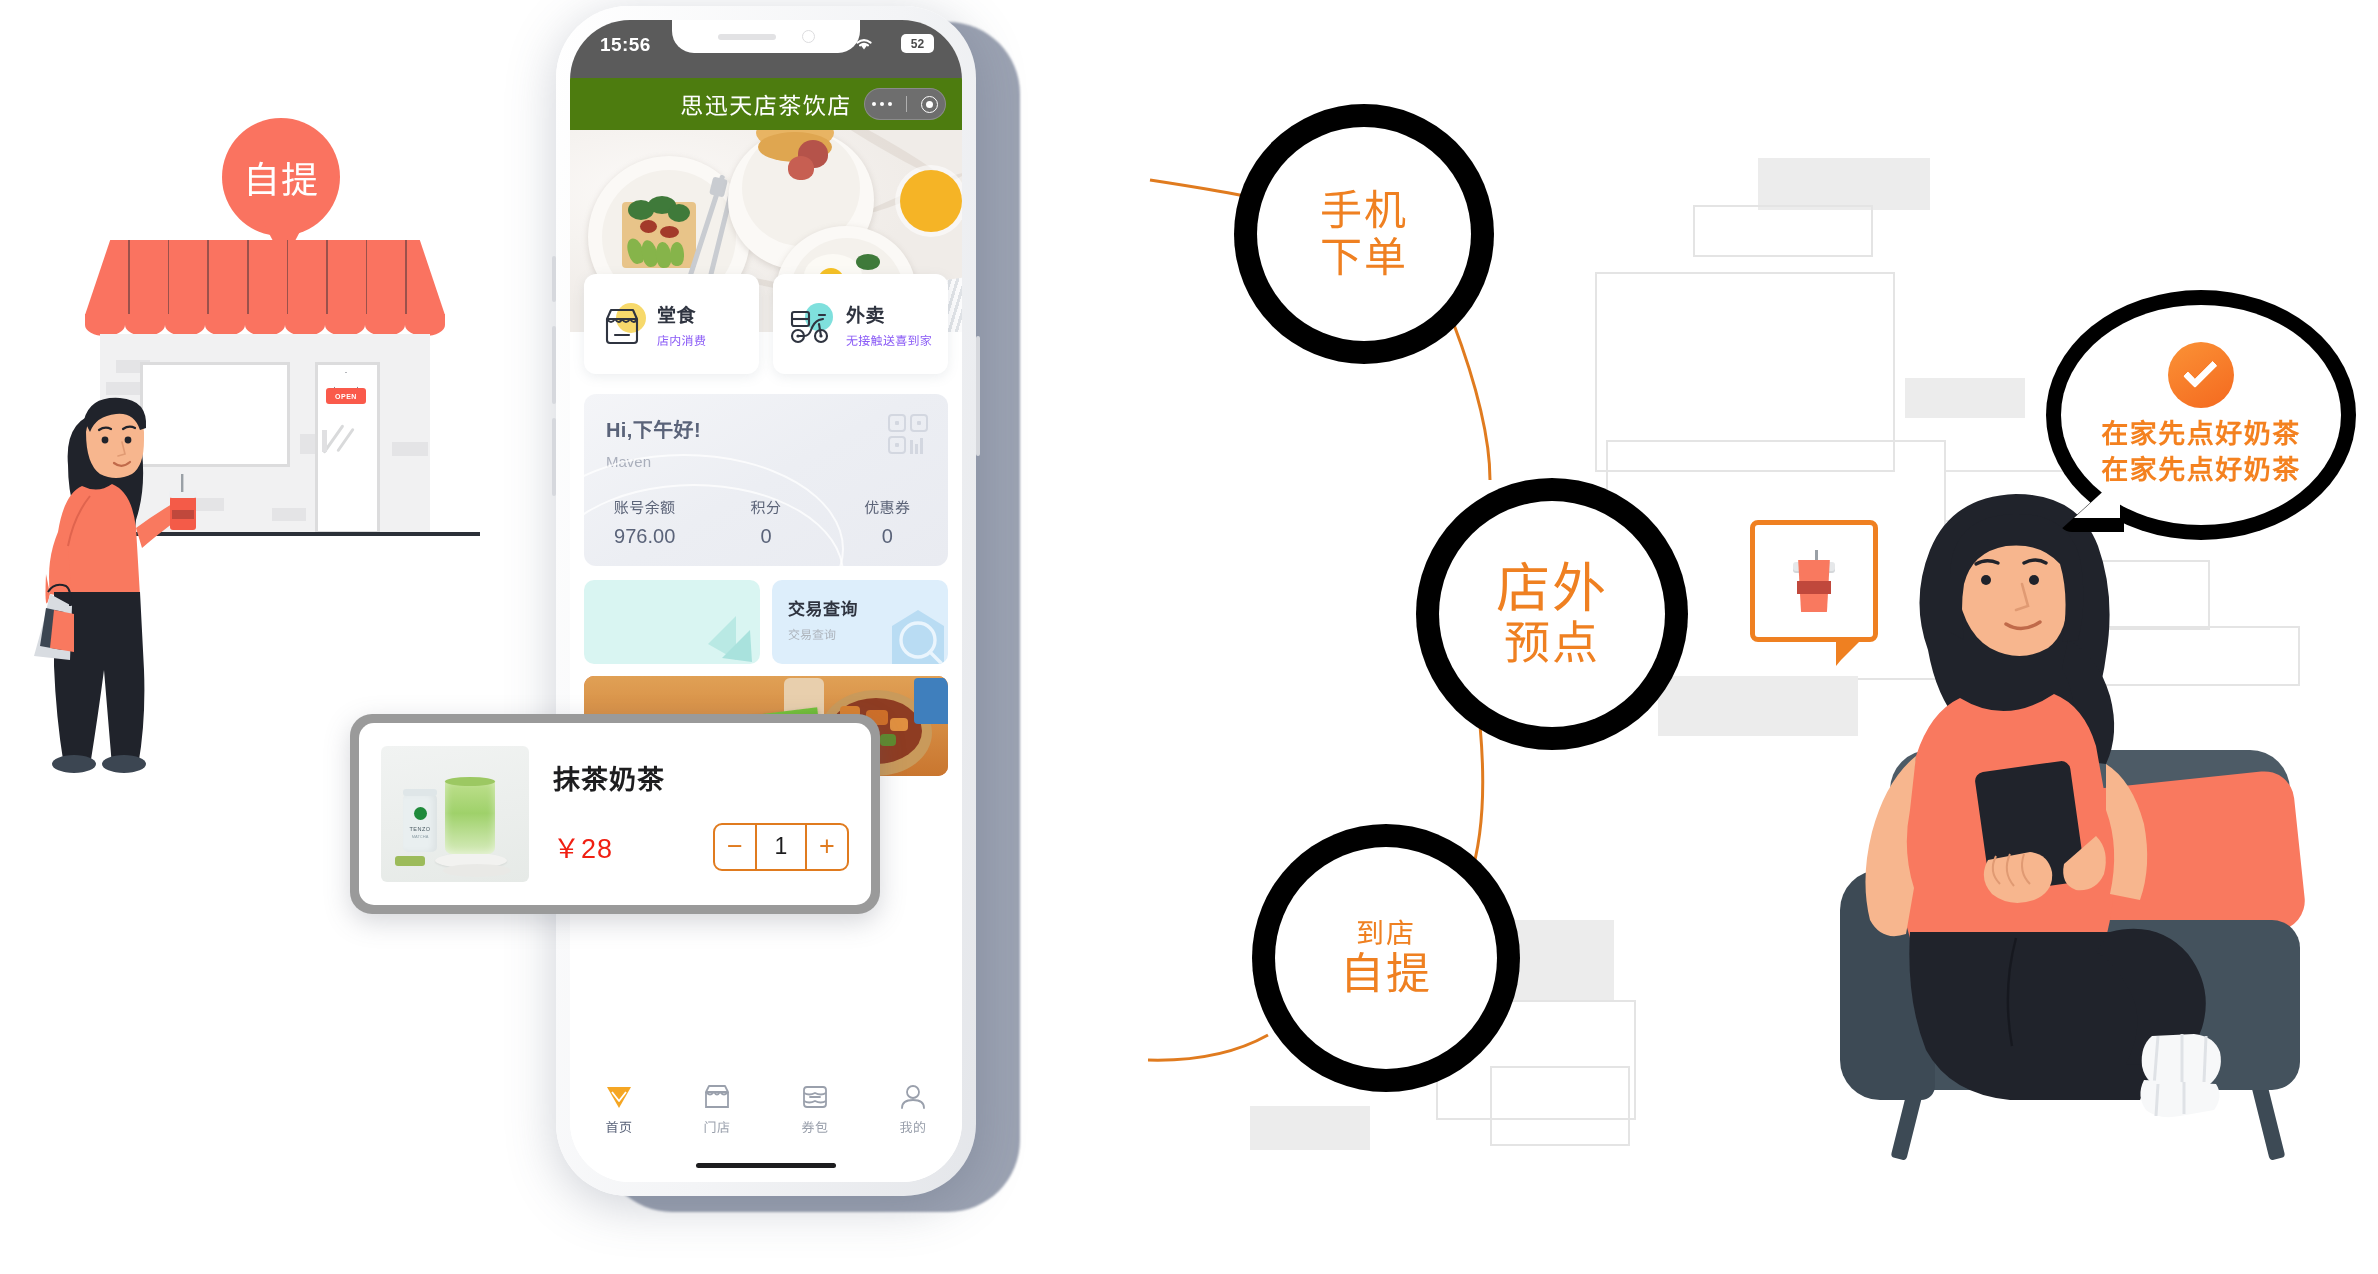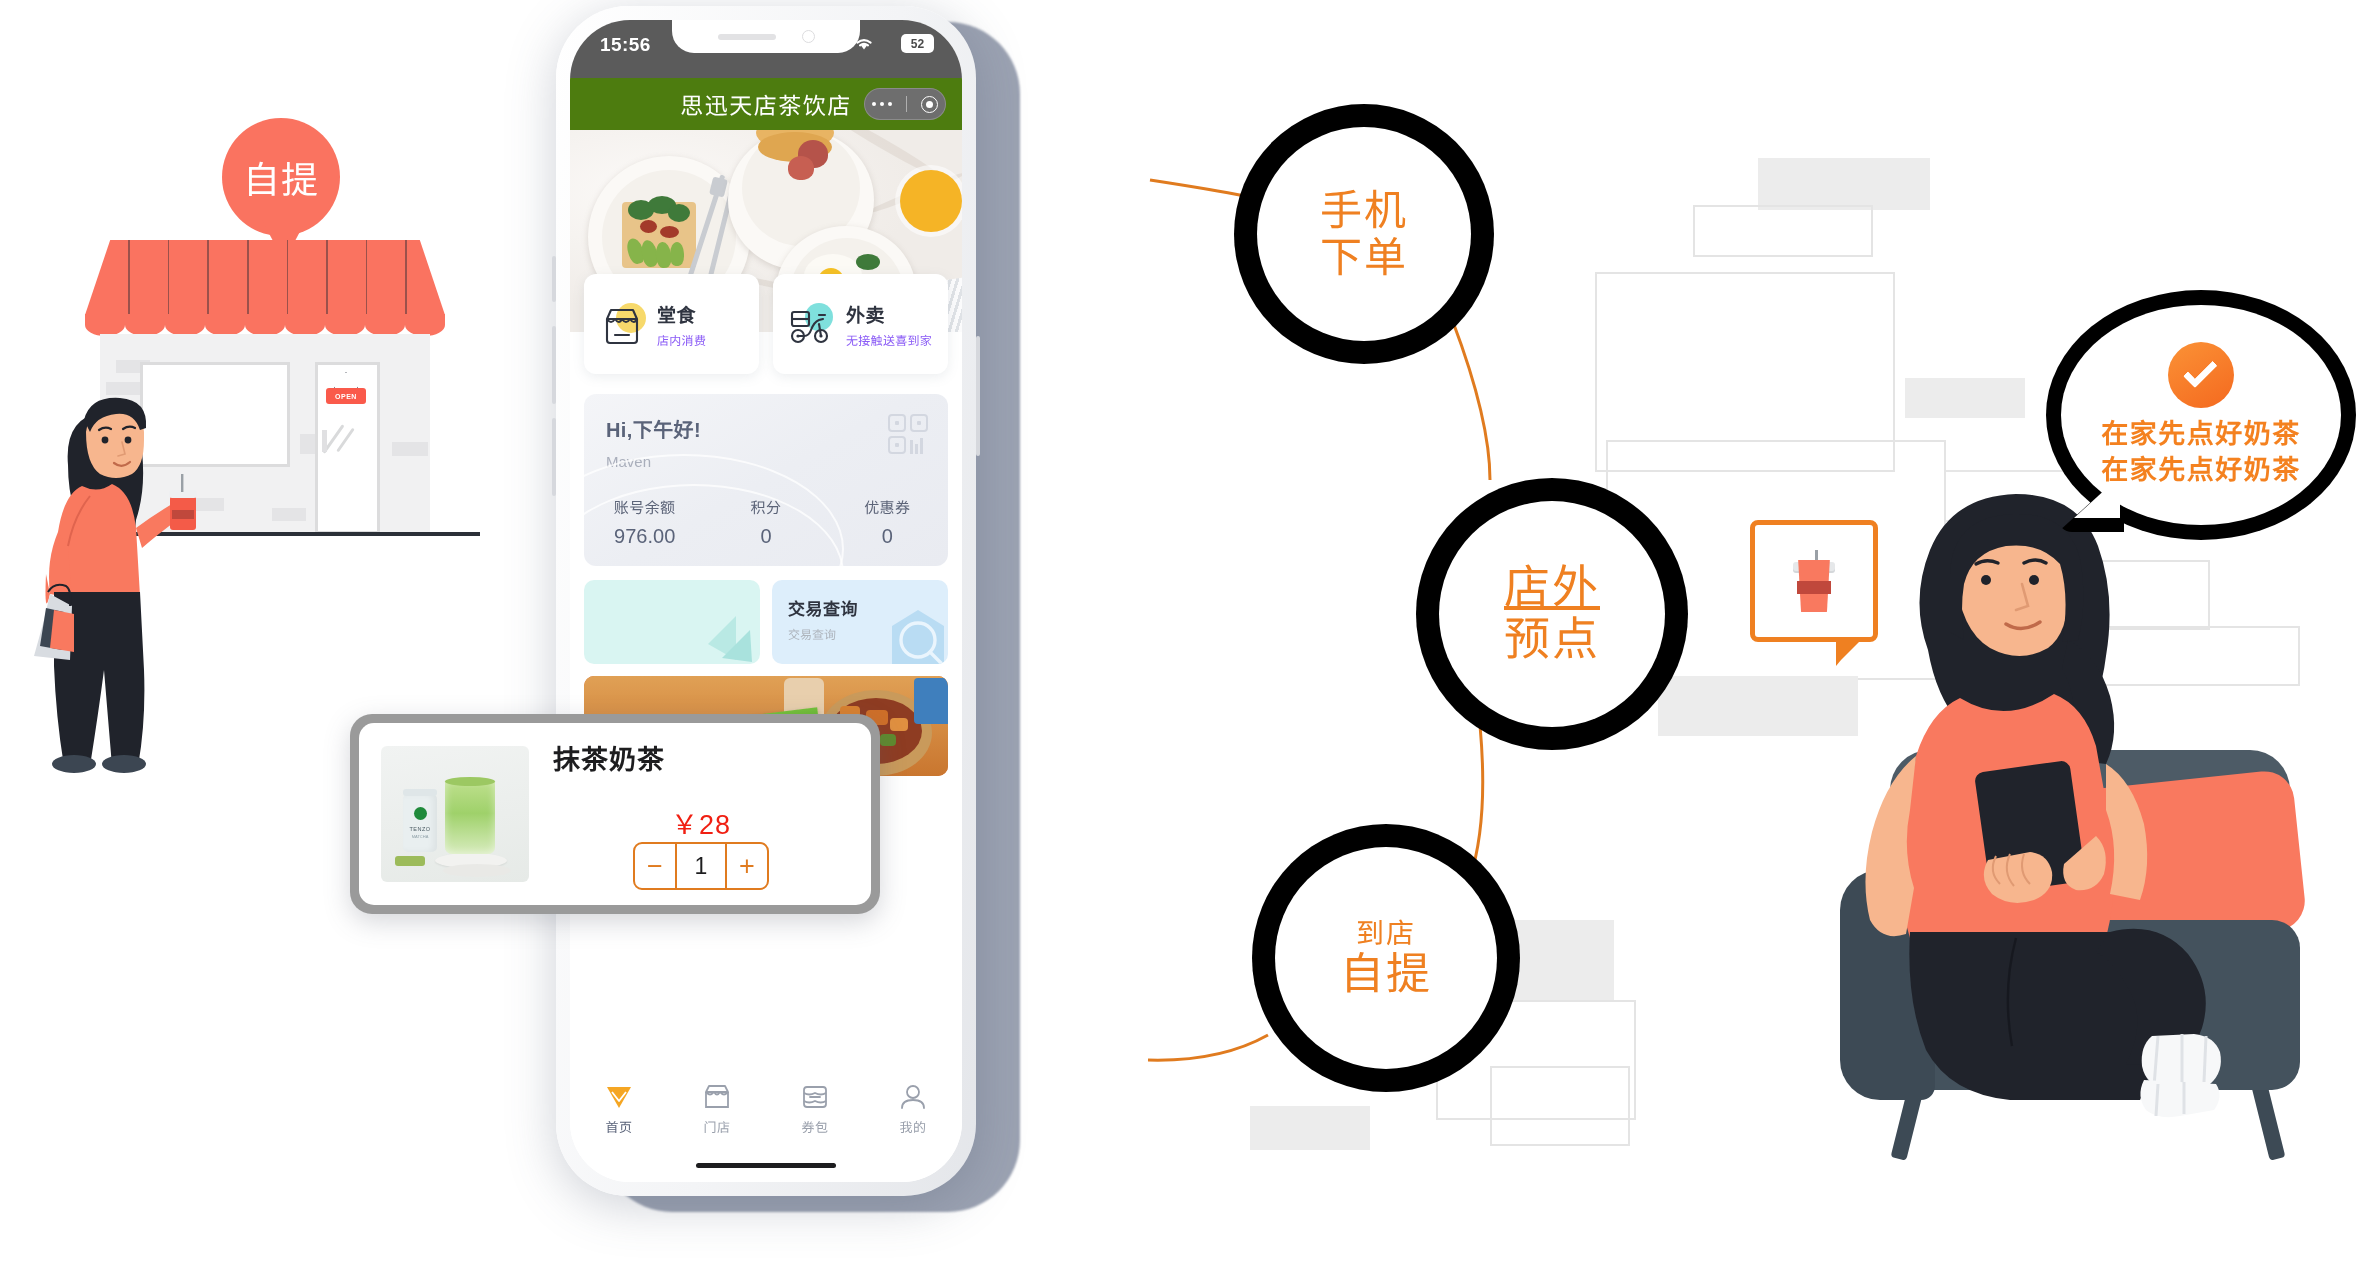--- a/index.html
+++ b/index.html
@@ -258,21 +258,21 @@
   .glass { position:absolute; left: 64px; bottom: 28px; width: 50px; height: 74px;
            background: linear-gradient(180deg,#bfe08e 0%,#9fd16a 45%,#d8ecbe 100%);
            border-radius: 4px 4px 7px 7px; box-shadow: inset 0 0 8px rgba(255,255,255,.5); }
   .glass-top { position:absolute; left:64px; bottom:96px; width:50px; height:9px; border-radius:50%; background:#9cc862; }
   .coaster { position:absolute; left: 54px; bottom: 14px; width: 72px; height: 15px; border-radius: 50%; background:#f2f2f0; box-shadow:0 1px 2px rgba(0,0,0,.08); }
   .coaster2 { position:absolute; left: 62px; bottom: 5px; width: 68px; height: 13px; border-radius: 50%; background:#e9e9e6; }
   .powder { position:absolute; left: 14px; bottom: 16px; width: 30px; height: 10px; background:#9cbb5a; border-radius: 3px; }
 
   .prod-meta { flex: 1; display: flex; flex-direction: column; justify-content: center; height: 100%; }
   .prod-name { font-size: 27px; font-weight: 700; color: #1d1d1f; letter-spacing: 1px; }
-  .prod-bottom { display: flex; align-items: center; justify-content: space-between; margin-top: 26px; flex-direction: column; }
+  .prod-bottom { display: flex; align-items: center; justify-content: space-between; margin-top: 26px; }
   .prod-price { font-size: 27px; color: #f01f12; font-weight: 500; letter-spacing: 1px; }
   .stepper { display: flex; border: 2px solid #e07b1f; border-radius: 9px; overflow: hidden; background:#fff; }
   .st-btn { width: 42px; height: 44px; display: flex; align-items: center; justify-content: center;
             font-size: 27px; color: #e07b1f; font-weight: 400; }
   .st-btn.minus { border-right: 2px solid #e07b1f; }
   .st-btn.plus { border-left: 2px solid #e07b1f; }
   .st-val { width: 48px; height: 44px; display: flex; align-items: center; justify-content: center;
             font-size: 23px; color: #1d1d1f; }
 
   
@@ -725,21 +725,21 @@
 
   <div class="callout" style="left:1234px;top:104px;width:260px;height:260px;">
     <div class="callout-in" style="width:214px;height:214px;">
       <span style="font-size:42px;">手机</span>
       <span style="font-size:42px;">下单</span>
     </div>
   </div>
 
   <div class="callout" style="left:1416px;top:478px;width:272px;height:272px;">
     <div class="callout-in" style="width:226px;height:226px;">
-      <span style="font-size:46px;text-decoration:underline;">店外</span>
+      <span style="font-size:54px;">店外</span>
       <span style="font-size:46px;">预点</span>
     </div>
   </div>
 
   <div class="callout" style="left:1252px;top:824px;width:268px;height:268px;">
     <div class="callout-in" style="width:222px;height:222px;">
       <span style="font-size:28px;">到店</span>
       <span style="font-size:44px;">自提</span>
     </div>
   </div>

